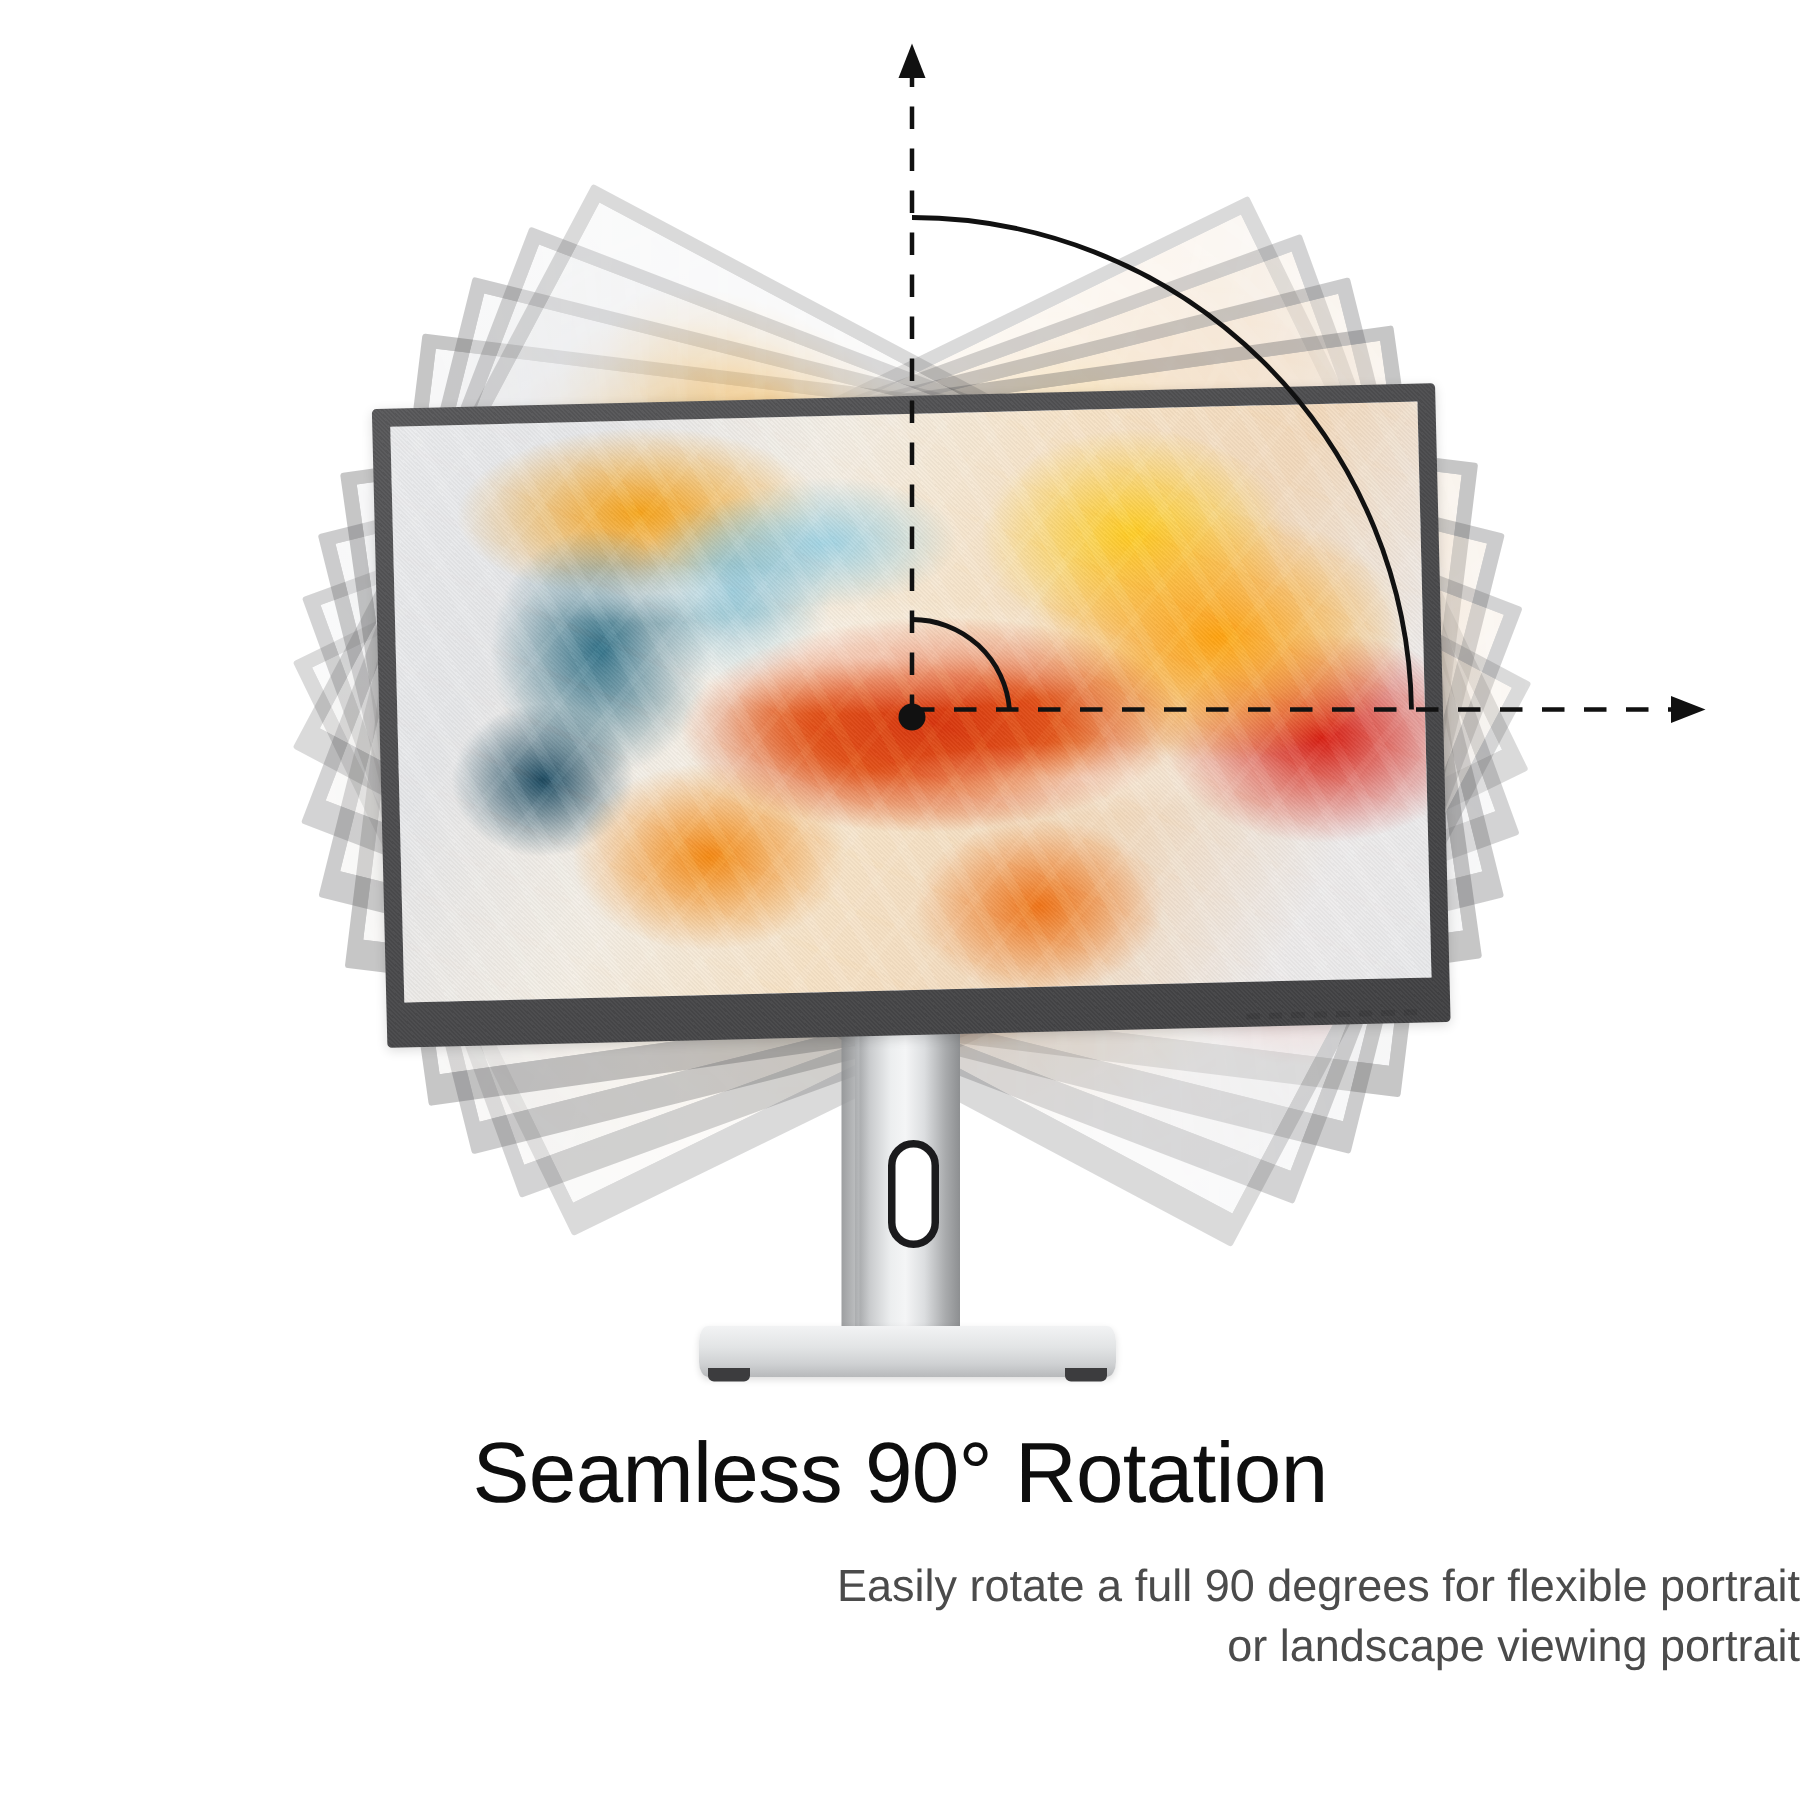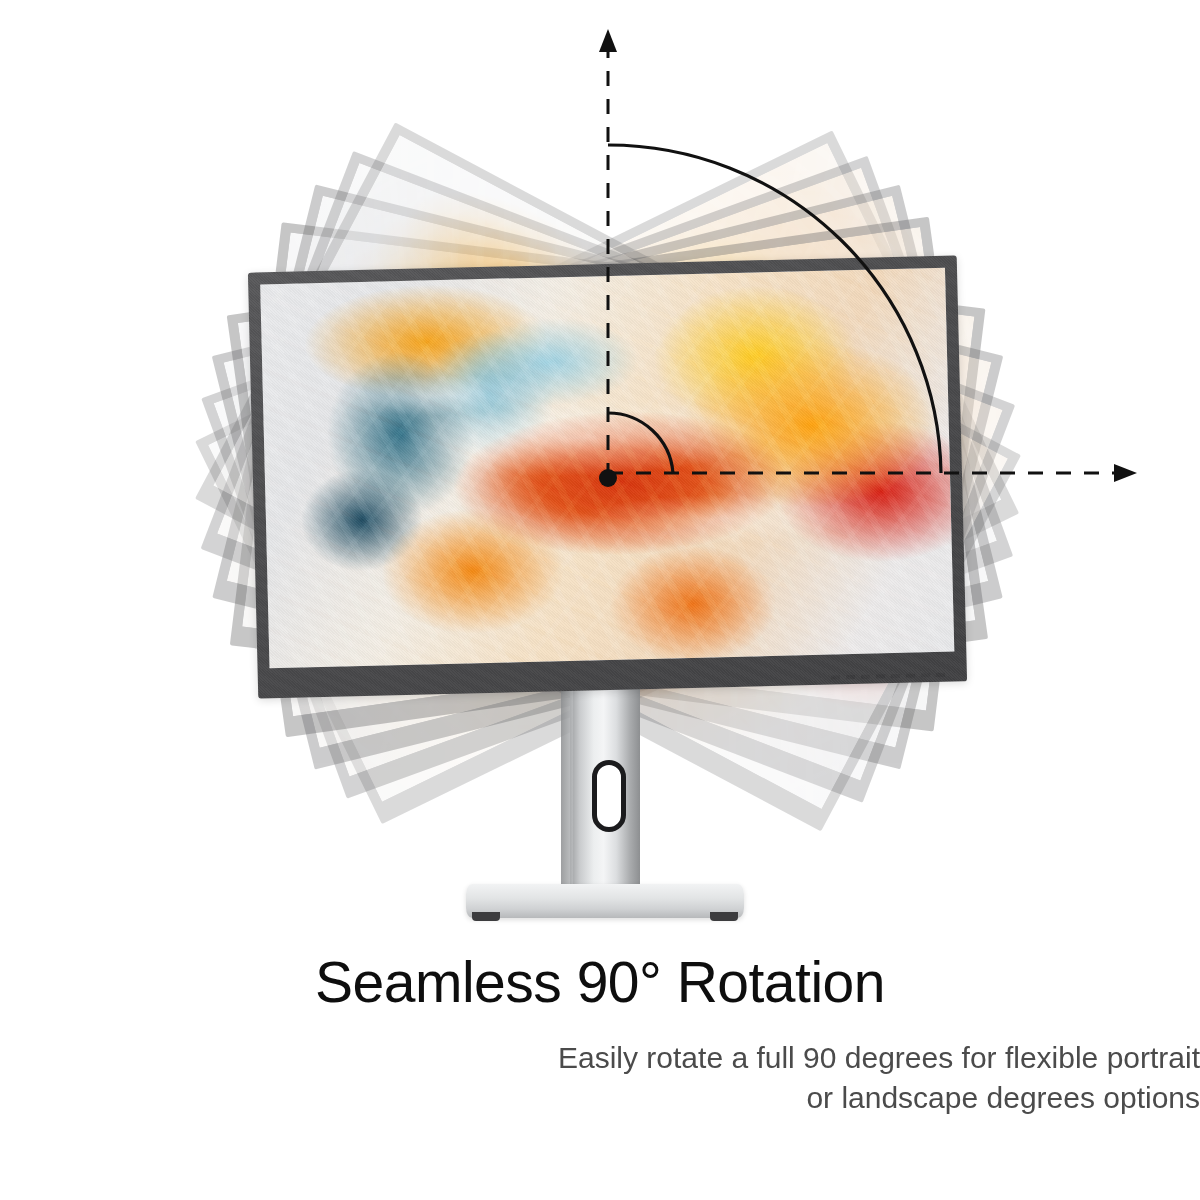--- a/index.html
+++ b/index.html
@@ -264,17 +264,17 @@
 
       <circle cx="608" cy="478" r="9" fill="#111"></circle>
     </svg>
 
   </div>
 
   <div class="caption">
     <div class="headline">Seamless 90° Rotation</div>
     <div class="subline">
       <div>Easily rotate a full 90 degrees for flexible portrait</div>
-      <div>or landscape degrees options</div>
+      <div>or landscape viewing portrait</div>
     </div>
   </div>
 
 </div>
 
 </body></html>

